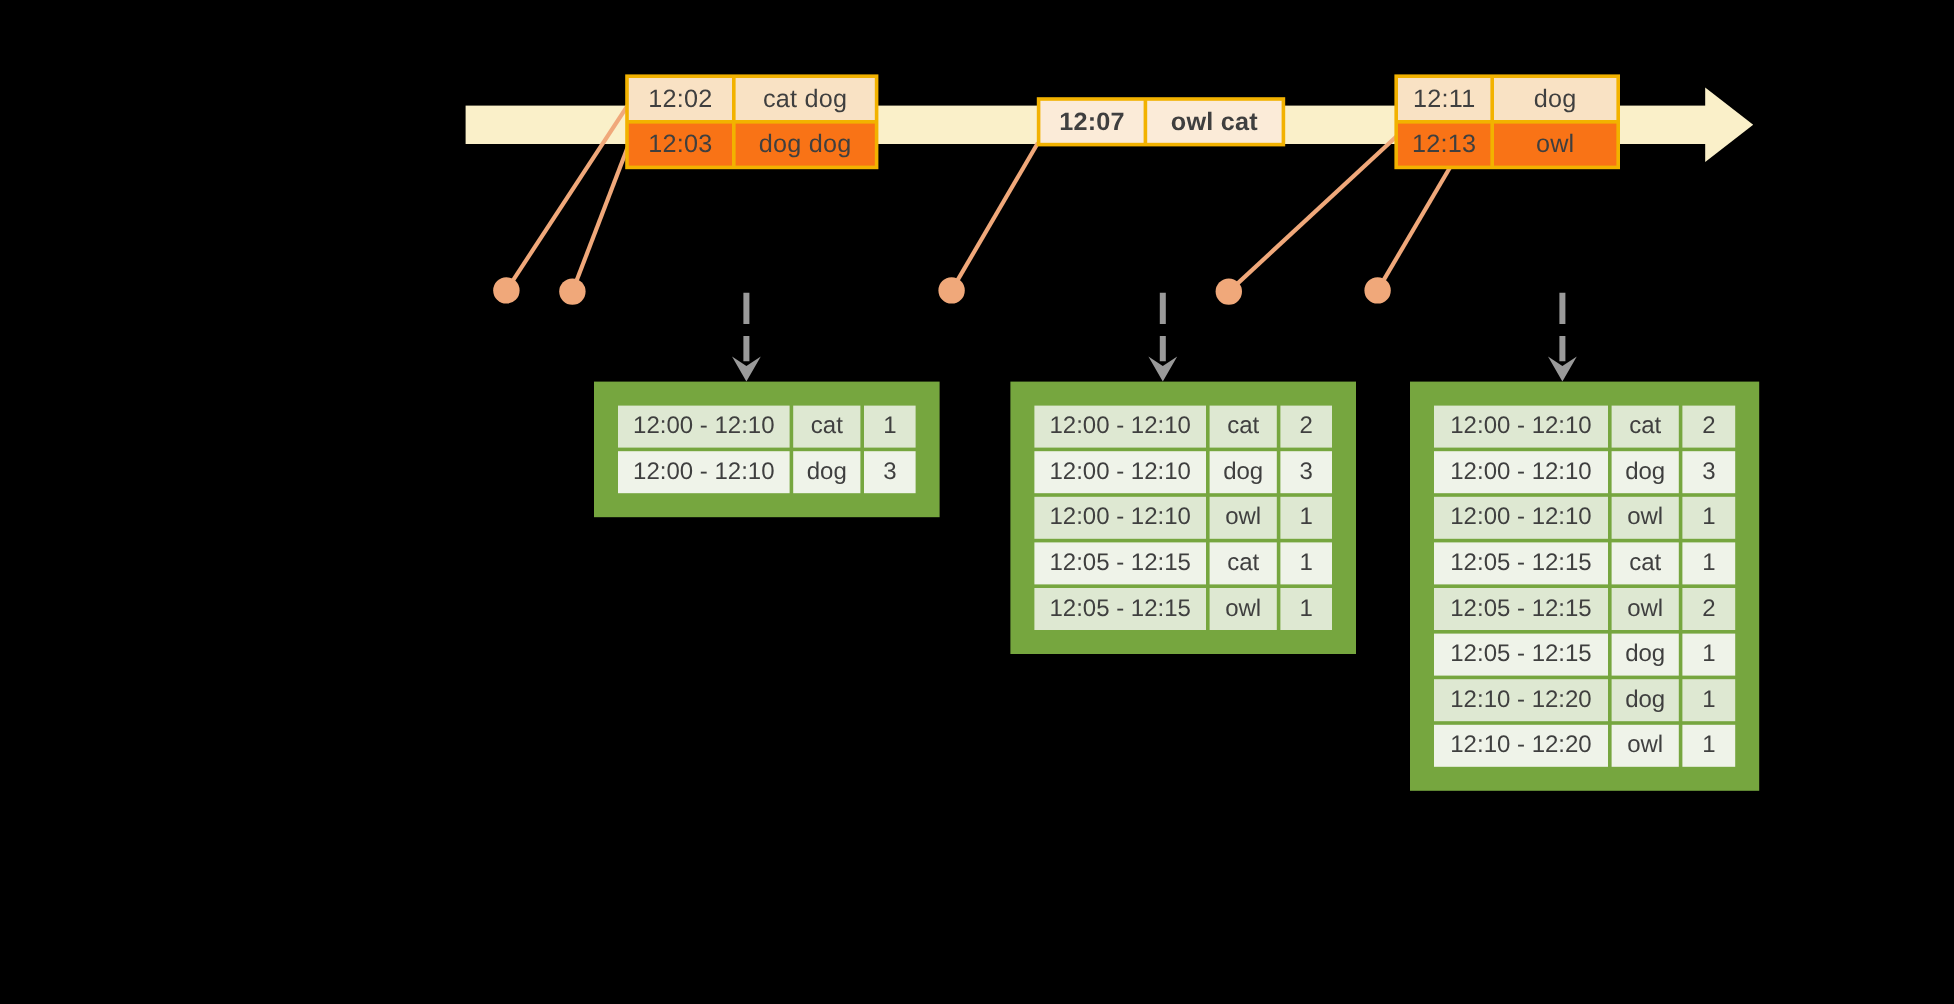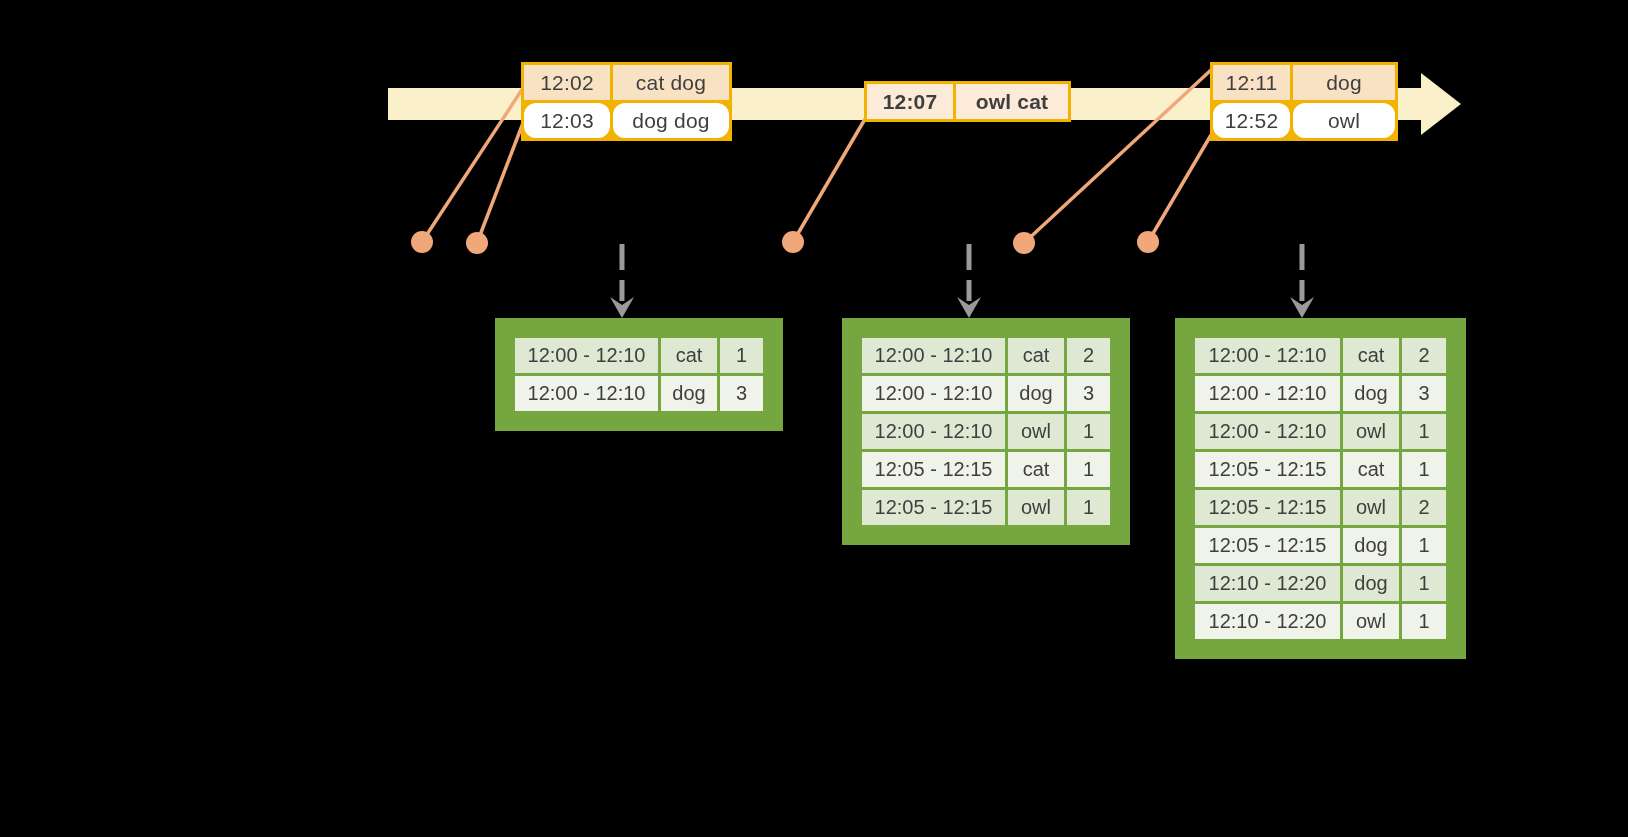--- a/index.html
+++ b/index.html
@@ -12,23 +12,23 @@
   .shaft-head { position:absolute; left:1421px; top:73px; width:0; height:0;
     border-top:31px solid transparent; border-bottom:31px solid transparent; border-left:40px solid #FAF0C9; }
   
   svg.overlay { position:absolute; left:0; top:0; pointer-events:none; }
   
   .etable { position:absolute; display:grid; gap:3px; padding:3px; background:#F2B200; }
   .etable .cell { height:35px; display:flex; align-items:center; justify-content:center;
     font-size:21px; letter-spacing:0.2px; }
   #etable-a { left:521px; top:62px;  grid-template-columns:86px 116px; }
   #etable-b { left:864px; top:81px;  grid-template-columns:86px 112px;font-weight:bold; }
-  #etable-c { left:1210px; top:62px; grid-template-columns:77px 102px;text-align:right; }
+  #etable-c { left:1162px; top:62px; grid-template-columns:77px 102px;text-align:right; }
   .peach-dark  { background:#F9E2C4; }
-  .peach-light { background:#ffffff;border-radius:12px; }
+  .peach-light { background:#f97316; }
   .peach-mid   { background:#FBEBD8; }
   
   .gtable { position:absolute; display:grid; gap:3px; padding:20px; background:#76A63F; }
   .gtable .cell { height:35px; display:flex; align-items:center; justify-content:center; font-size:20px; }
   #gtable-1 { left:495px;  top:318px; grid-template-columns:143px 56px 43px; }
   #gtable-2 { left:842px;  top:318px; grid-template-columns:143px 56px 43px; }
   #gtable-3 { left:1175px; top:318px; grid-template-columns:145px 56px 44px; }
   .green-dark  { background:#DEE8D2; }
   .green-light { background:#EFF3E9; }
 </style>
@@ -75,21 +75,21 @@
   </div>
 
   <div class="etable" id="etable-b">
     <div class="cell peach-mid">12:07</div>
     <div class="cell peach-mid">owl cat</div>
   </div>
 
   <div class="etable" id="etable-c">
     <div class="cell peach-dark">12:11</div>
     <div class="cell peach-dark">dog</div>
-    <div class="cell peach-light">12:52</div>
+    <div class="cell peach-light">12:13</div>
     <div class="cell peach-light">owl</div>
   </div>
 
   <div class="gtable" id="gtable-1">
     <div class="cell green-dark">12:00 - 12:10</div>
     <div class="cell green-dark">cat</div>
     <div class="cell green-dark">1</div>
     <div class="cell green-light">12:00 - 12:10</div>
     <div class="cell green-light">dog</div>
     <div class="cell green-light">3</div>

